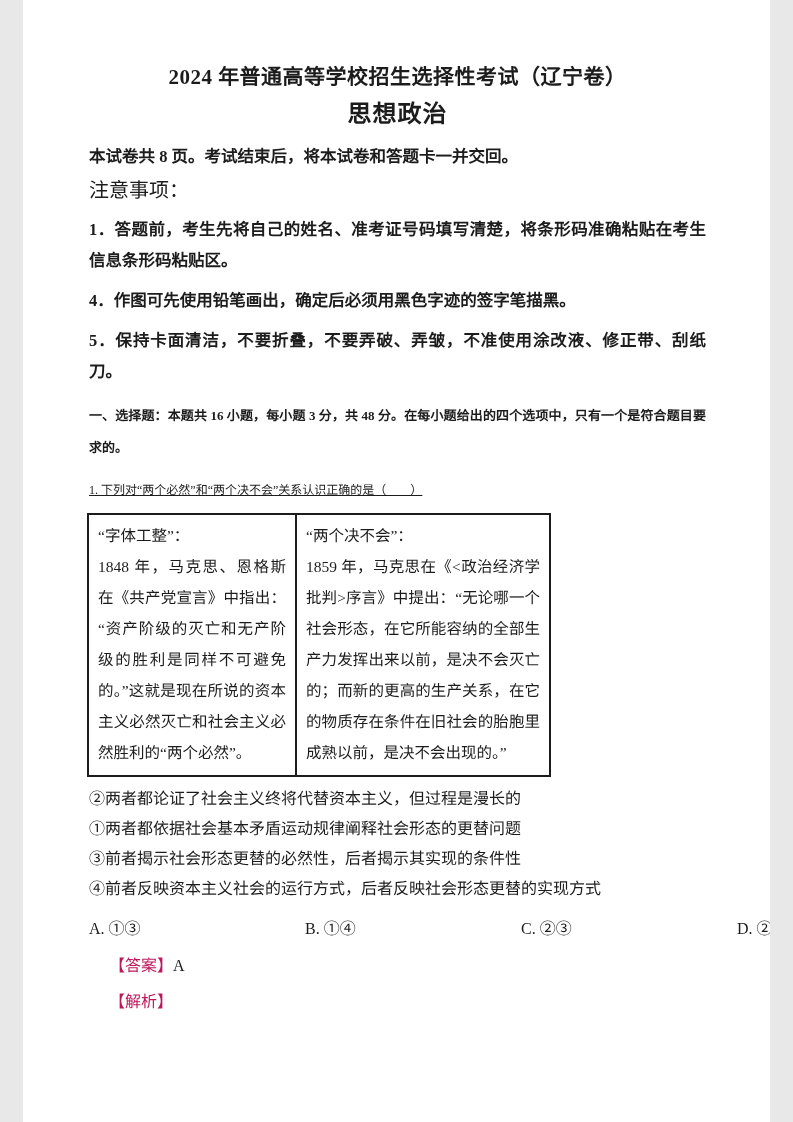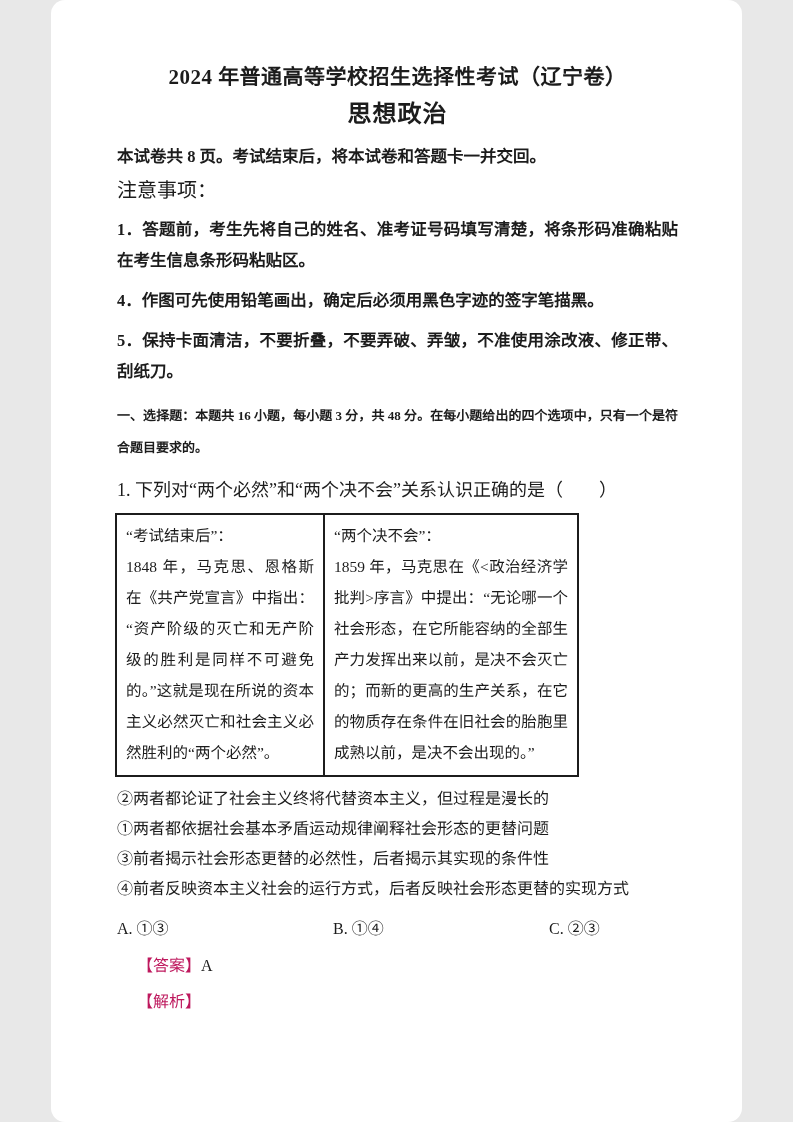--- a/index.html
+++ b/index.html
@@ -1,27 +1,26 @@
 <!DOCTYPE html>
 <html lang="zh-CN"><head>
 <meta charset="utf-8">
 <style>
   html, body { margin: 0; padding: 0; background: #e8e8e8; }
   .page {
     position: relative;
-    width: 691px;
+    width: 747px;
     height: 1122px;
     margin: 0 auto;
     background: #ffffff;
     font-family: "Liberation Serif", "DejaVu Serif", serif;
     color: #1c1c1c;
     overflow: hidden;
     box-sizing: border-box;
     padding: 64px 64px 0 66px;
-    border-radius: 14px;
   }
   .doc-title {
     margin: 0;
     text-align: center;
     font-size: 21px;
     font-weight: bold;
     line-height: 26px;
     letter-spacing: 0.5px;
   }
   .doc-subtitle {
@@ -53,23 +52,24 @@
   }
   .section-heading {
     margin: 13px 0 0 0;
     font-size: 13px;
     font-weight: bold;
     line-height: 32px;
     text-align: justify;
   }
   .question-stem {
     margin: 14px 0 0 0;
-    font-size: 18px;
+    font-size: 12px;
     font-weight: normal;
     line-height: 24px;
+    text-decoration: underline;
   }
   table.compare-table {
     margin: 11px 0 0 -2px;
     border-collapse: collapse;
     table-layout: fixed;
     width: 422px;
   }
   table.compare-table td {
     border: 2px solid #1c1c1c;
     vertical-align: top;
@@ -122,21 +122,21 @@
   <p class="notice-item">5．保持卡面清洁，不要折叠，不要弄破、弄皱，不准使用涂改液、修正带、刮纸刀。</p>
 
   <p class="section-heading">一、选择题：本题共 16 小题，每小题 3 分，共 48 分。在每小题给出的四个选项中，只有一个是符合题目要求的。</p>
 
   <p class="question-stem">1. 下列对“两个必然”和“两个决不会”关系认识正确的是（　　）</p>
 
   <table class="compare-table">
     <tbody>
         <tr>
       <td class="cell-left">
-        <span class="cell-head">“考试结束后”：</span>
+        <span class="cell-head">“字体工整”：</span>
         <span class="cell-body">1848 年，马克思、恩格斯在《共产党宣言》中指出：“资产阶级的灭亡和无产阶级的胜利是同样不可避免的。”这就是现在所说的资本主义必然灭亡和社会主义必然胜利的“两个必然”。</span>
       </td>
       <td class="cell-right">
         <span class="cell-head">“两个决不会”：</span>
         <span class="cell-body">1859 年，马克思在《&lt;政治经济学批判&gt;序言》中提出：“无论哪一个社会形态，在它所能容纳的全部生产力发挥出来以前，是决不会灭亡的；而新的更高的生产关系，在它的物质存在条件在旧社会的胎胞里成熟以前，是决不会出现的。”</span>
       </td>
     </tr>
   </tbody>
     </table>
 

